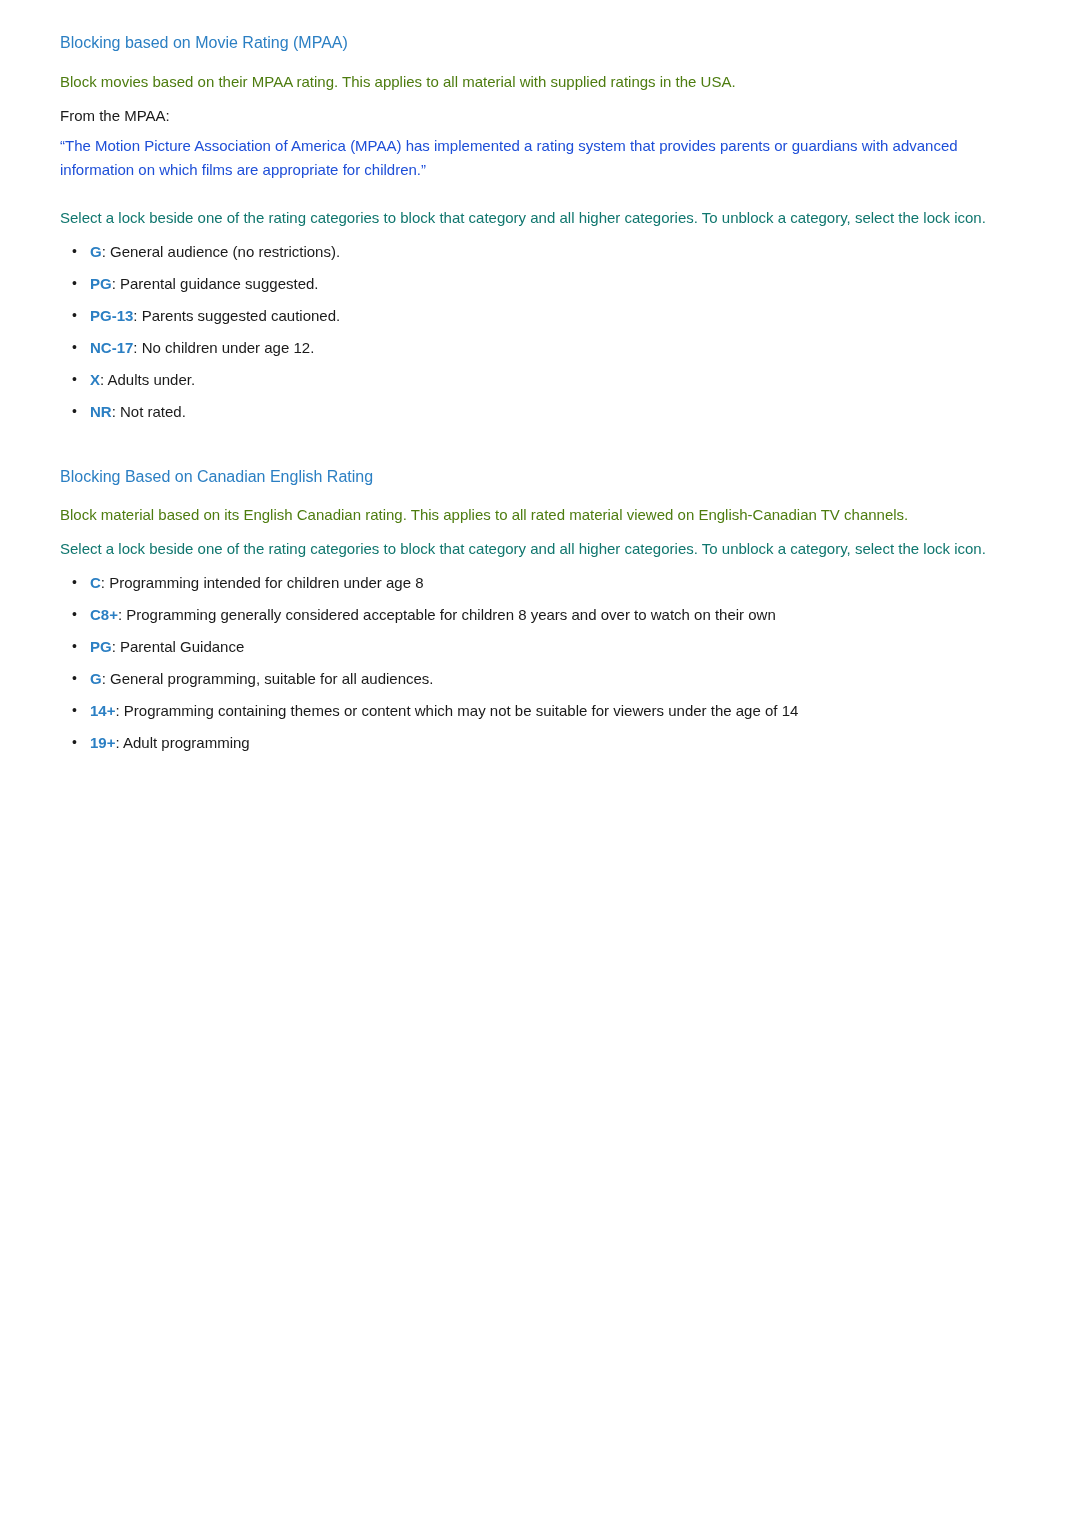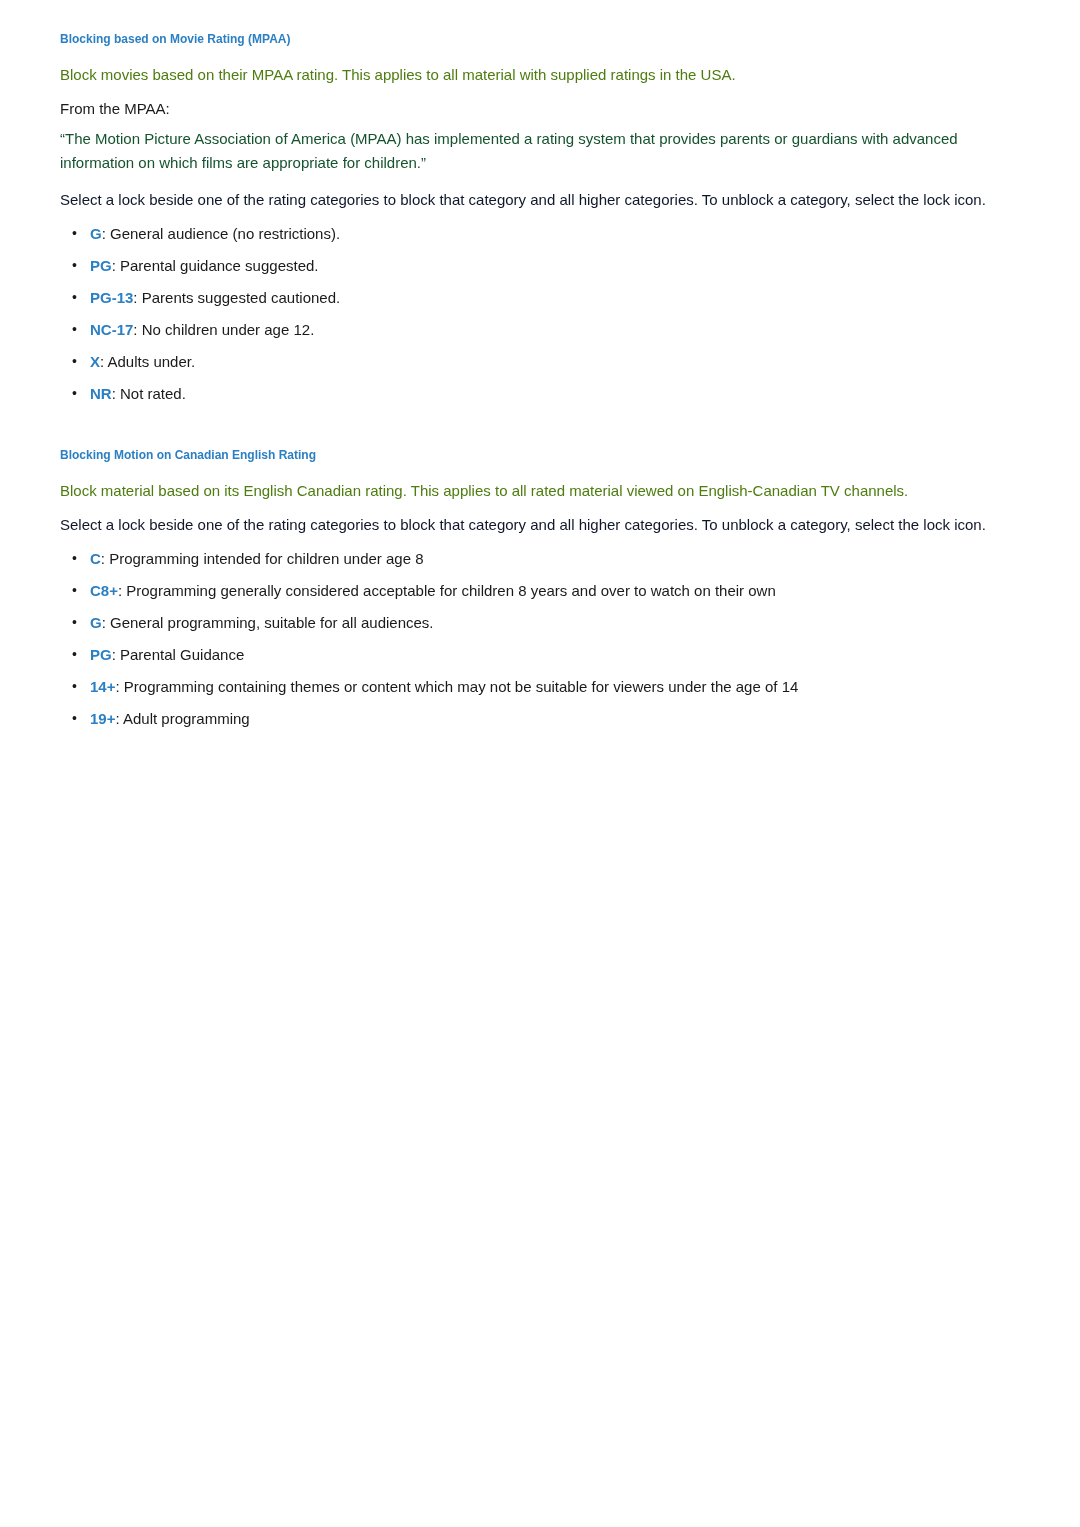--- a/index.html
+++ b/index.html
@@ -17,43 +17,43 @@
       padding: 30px 60px;
       max-width: 1080px;
     }
 
     .section {
       margin-bottom: 40px;
     }
 
     .section-title {
       color: #2b7fc3;
-      font-size: 12px;
-      font-weight: 700;
+      font-size: 16px;
+      font-weight: 400;
       margin-bottom: 14px;
     }
 
     .description {
       margin-bottom: 10px;
       color: #4d7c0f;
     }
 
     .from-mpaa {
       font-weight: 400;
       margin-bottom: 6px;
     }
 
     .quote {
-      margin-bottom: 13px;
-      color: #14532d;
+      margin-bottom: 24px;
+      color: #1d4ed8;
     }
 
     .instruction {
       margin-bottom: 10px;
-      color: #0f172a;
+      color: #0f766e;
     }
 
     ul {
       list-style: none;
       padding-left: 30px;
       margin-bottom: 10px;
     }
 
     ul li {
       position: relative;
@@ -104,38 +104,38 @@
     <li>
       <span class="rating-code">X</span><span>: Adults under.</span>
     </li>
     <li>
       <span class="rating-code">NR</span><span>: Not rated.</span>
     </li>
   </ul>
 </div>
 
 <div class="section">
-  <div class="section-title">Blocking Motion on Canadian English Rating</div>
+  <div class="section-title">Blocking Based on Canadian English Rating</div>
 
   <p class="description">Block material based on its English Canadian rating. This applies to all rated material viewed on English-Canadian TV channels.</p>
 
   <p class="instruction">Select a lock beside one of the rating categories to block that category and all higher categories. To unblock a category, select the lock icon.</p>
 
   <ul>
     <li>
       <span class="rating-code">C</span><span>: Programming intended for children under age 8</span>
     </li>
     <li>
       <span class="rating-code">C8+</span><span>: Programming generally considered acceptable for children 8 years and over to watch on their own</span>
     </li>
     <li>
-      <span class="rating-code">G</span><span>: General programming, suitable for all audiences.</span>
+      <span class="rating-code">PG</span><span>: Parental Guidance</span>
     </li>
     <li>
-      <span class="rating-code">PG</span><span>: Parental Guidance</span>
+      <span class="rating-code">G</span><span>: General programming, suitable for all audiences.</span>
     </li>
     <li>
       <span class="rating-code">14+</span><span>: Programming containing themes or content which may not be suitable for viewers under the age of 14</span>
     </li>
     <li>
       <span class="rating-code">19+</span><span>: Adult programming</span>
     </li>
   </ul>
 </div>
 

